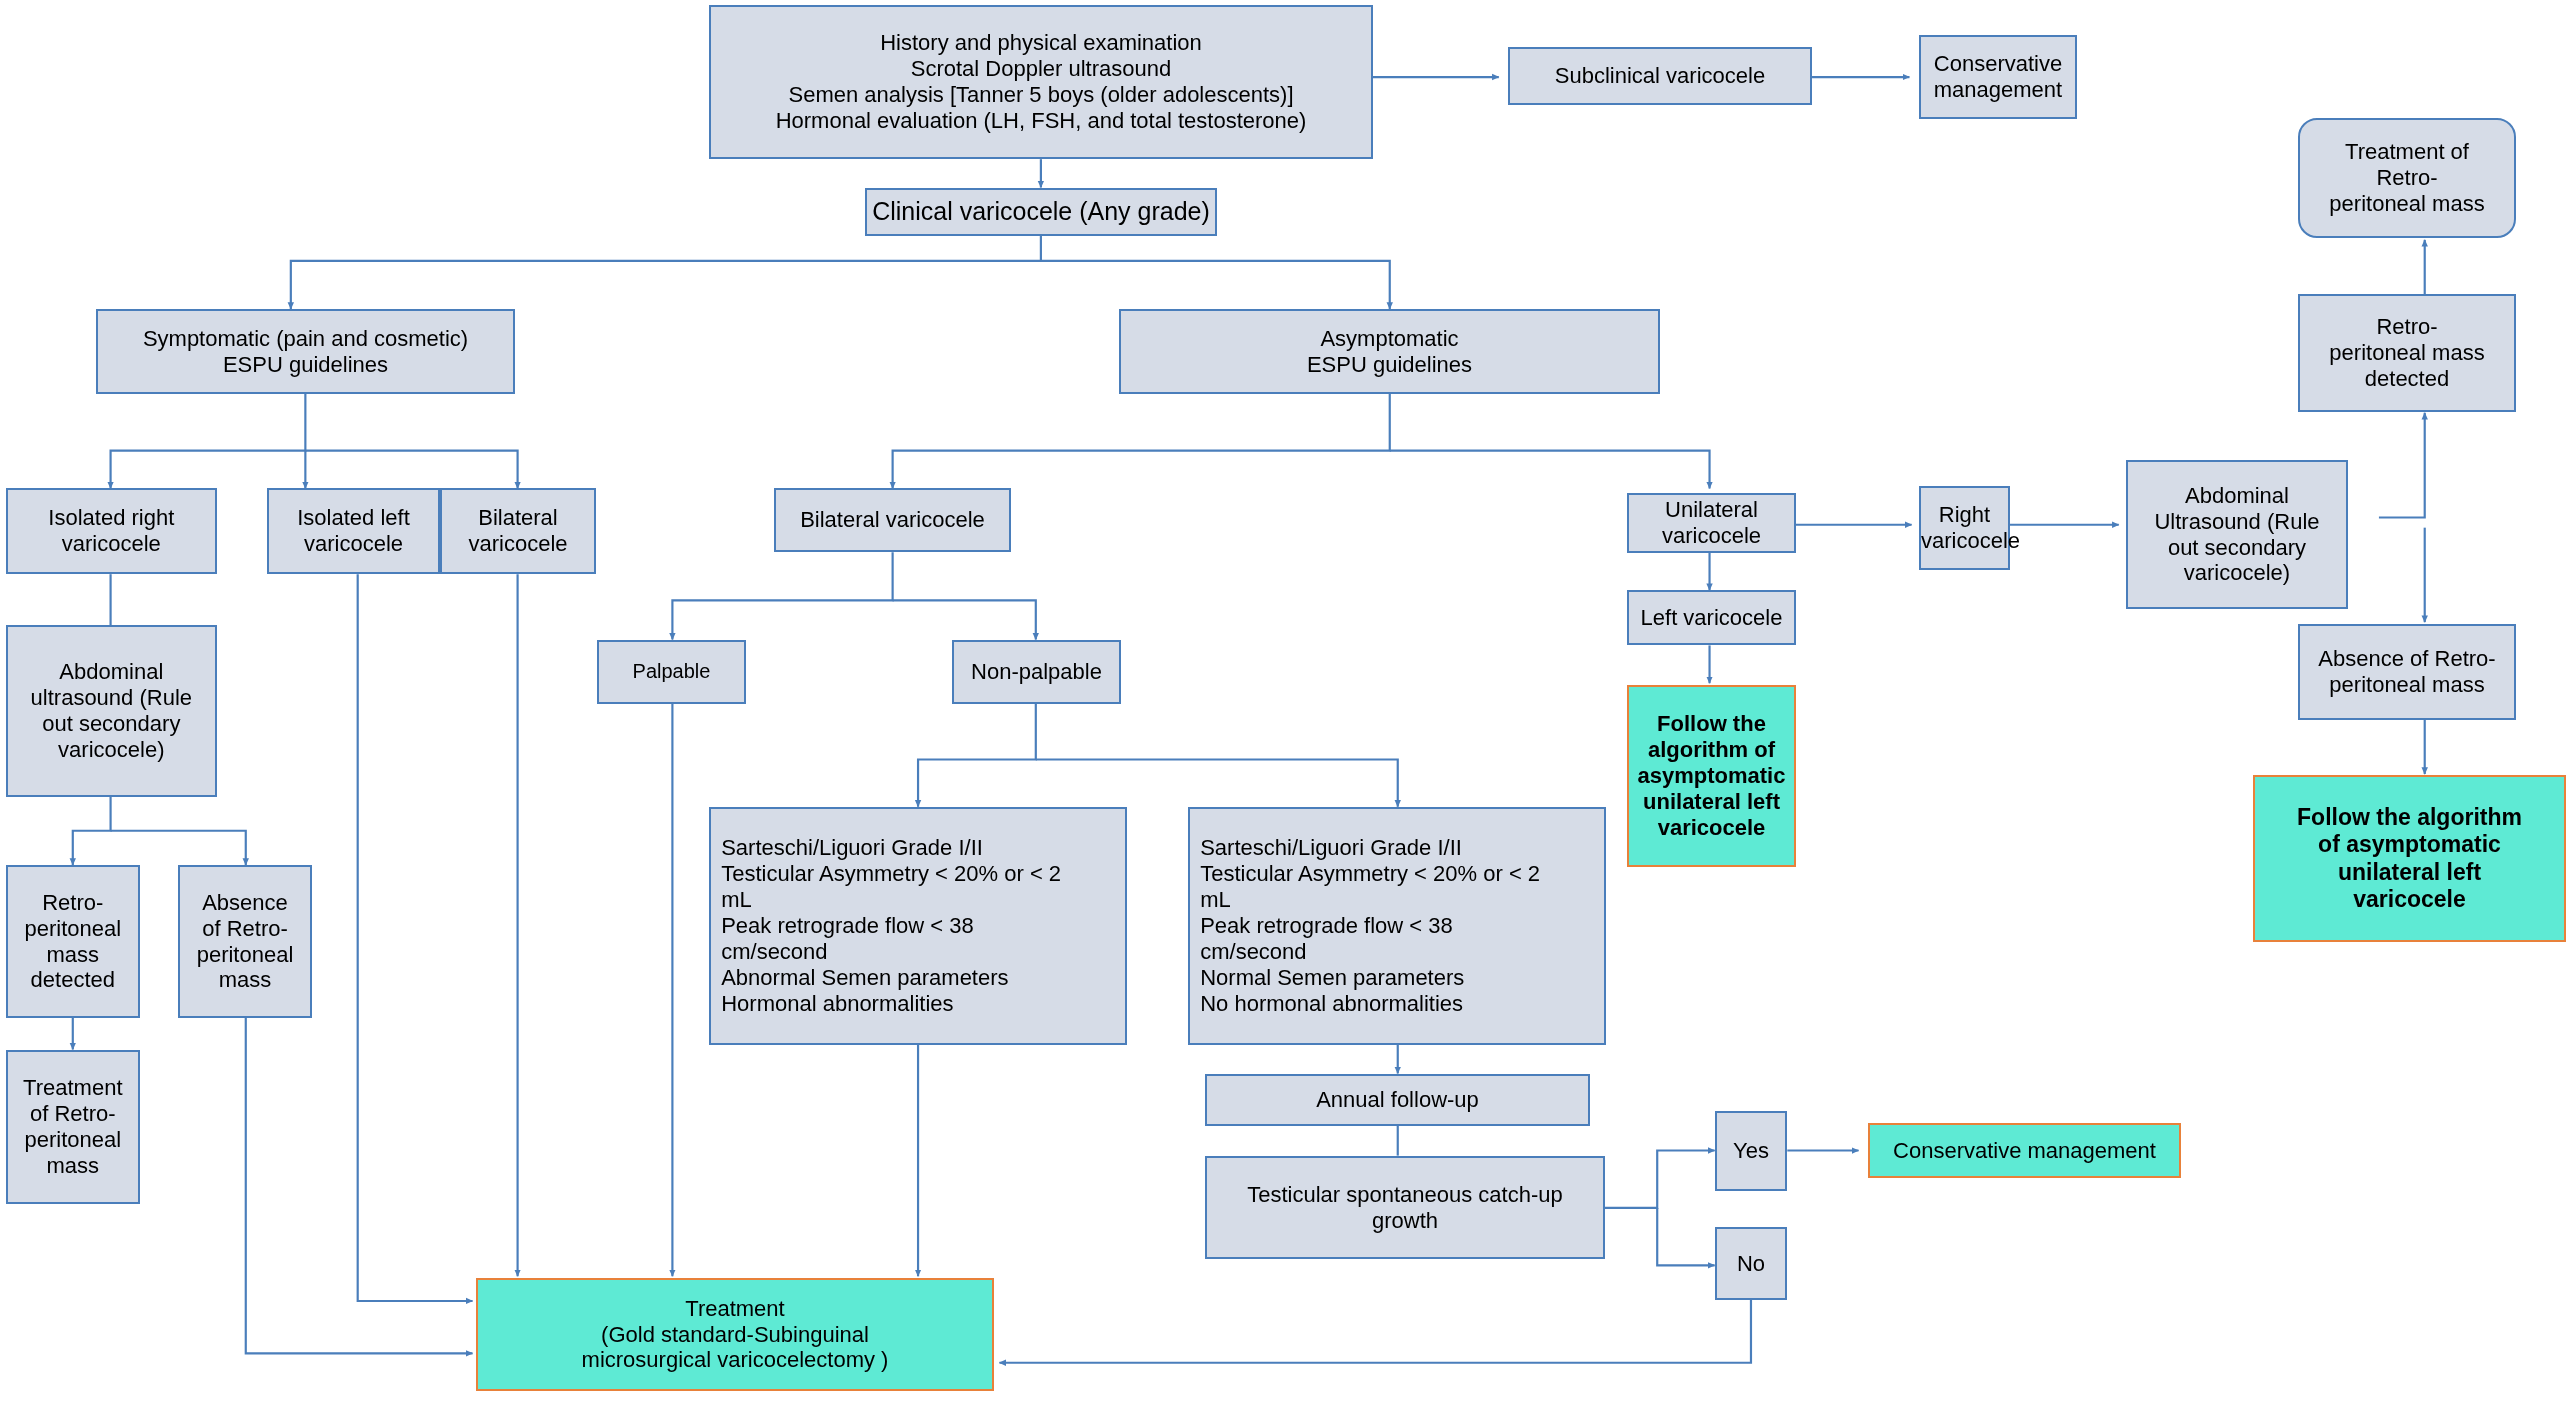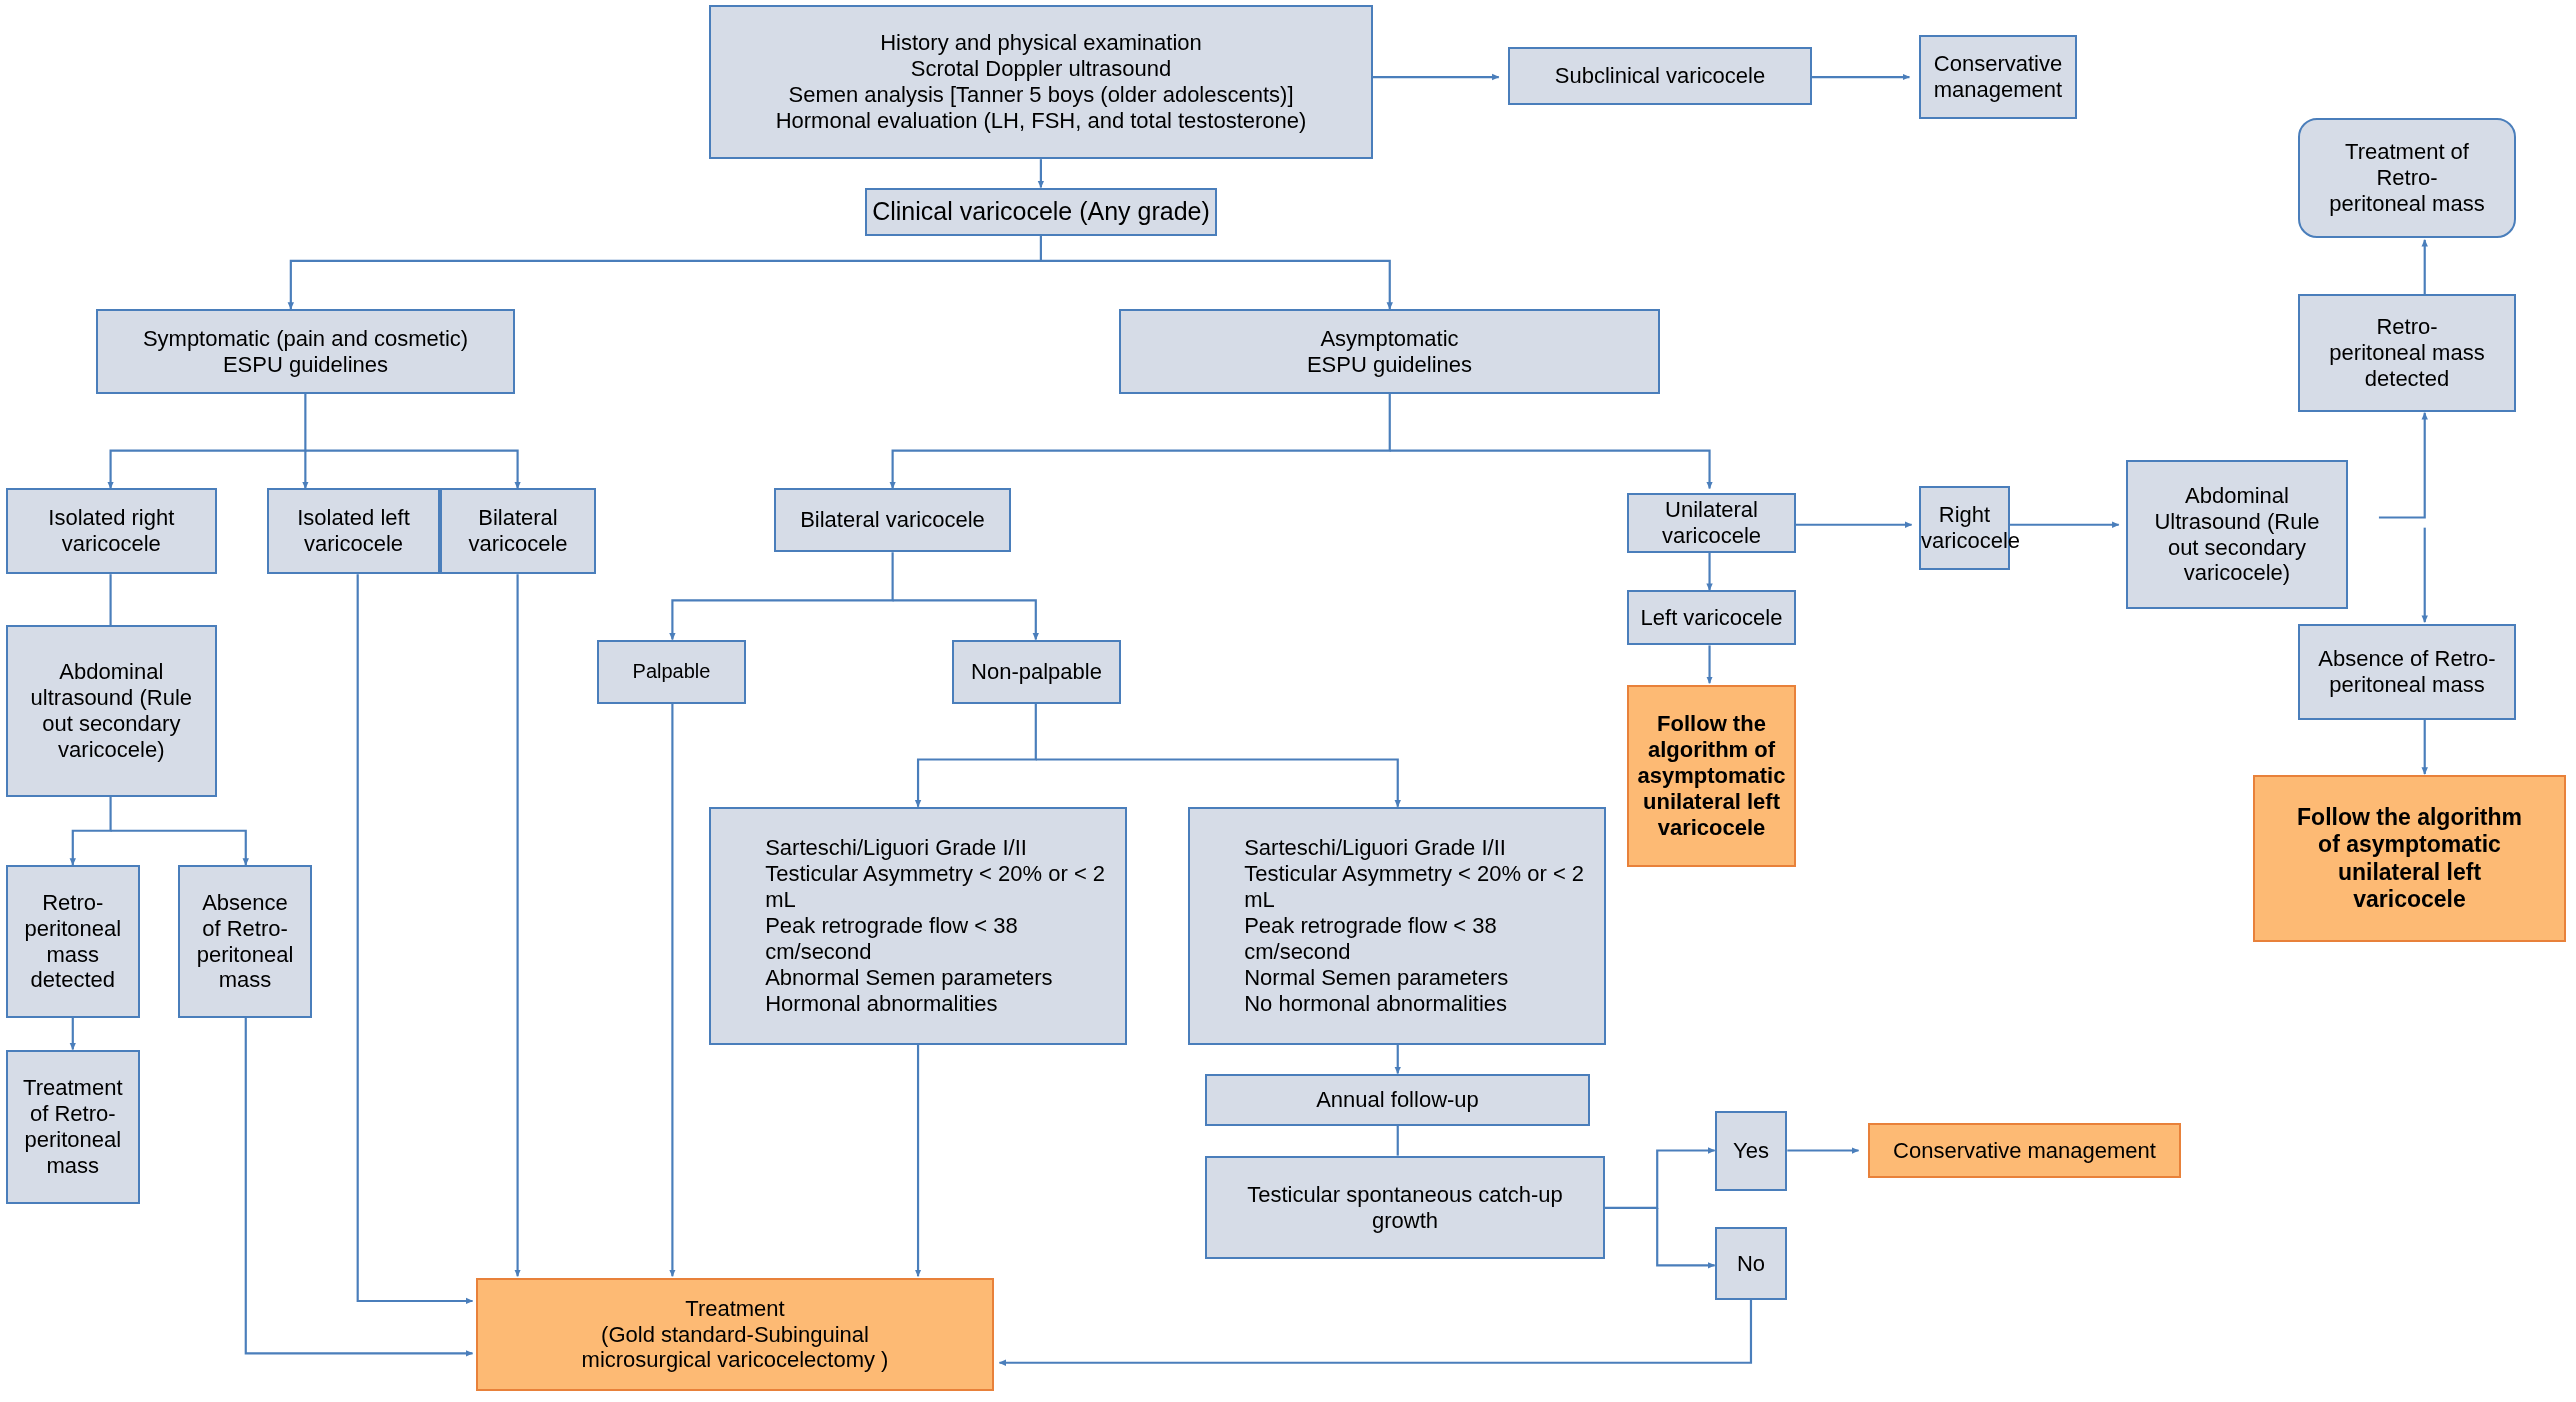--- a/index.html
+++ b/index.html
@@ -2,23 +2,23 @@
 <html style="font-size:11.6px"><head>
 <meta charset="utf-8">
 <style>
   html,body{margin:0;padding:0;background:#ffffff;}
   body{width:2576px;height:1402px;font-family:"Liberation Sans",sans-serif;}
   #stage{position:relative;width:2576px;height:1402px;overflow:hidden;background:#fff;}
   svg.edges{position:absolute;left:0;top:0;width:2576px;height:1402px;pointer-events:none;}
   .node{position:absolute;box-sizing:border-box;display:flex;align-items:center;justify-content:center;
         text-align:center;line-height:1.18;color:#000;}
   .node.blue{background:#d6dce7;border:2.2px solid #4a7ebb;}
-  .node.orange{background:#fdba74;border:2.2px solid #e8813a;}
+  .node.orange{background:#5eead4;border:2.2px solid #e8813a;}
   .node .txt{white-space:pre-line;padding:1.5px 4.4px;width:100%;}
-  .node.leftal{justify-content:flex-start;text-align:left;padding-left:44px;}
+  .node.leftal{justify-content:flex-start;text-align:left;}
   .node.leftal .txt{text-align:left;padding-left:10.2px;}
   .bold .txt{font-weight:bold;}
 </style>
 </head>
 <body>
 
 <div id="stage">
 
   <svg class="edges" viewBox="0 0 3544 1929">
     <defs>

